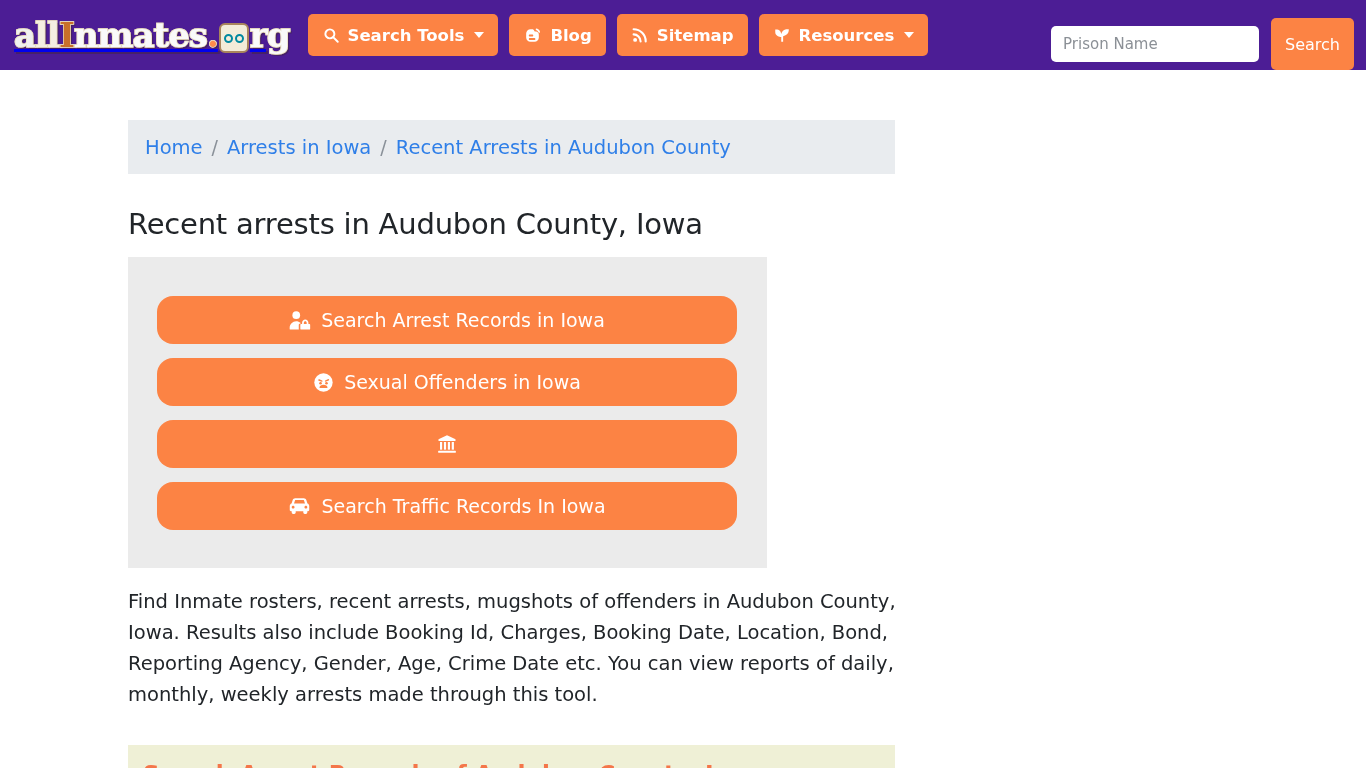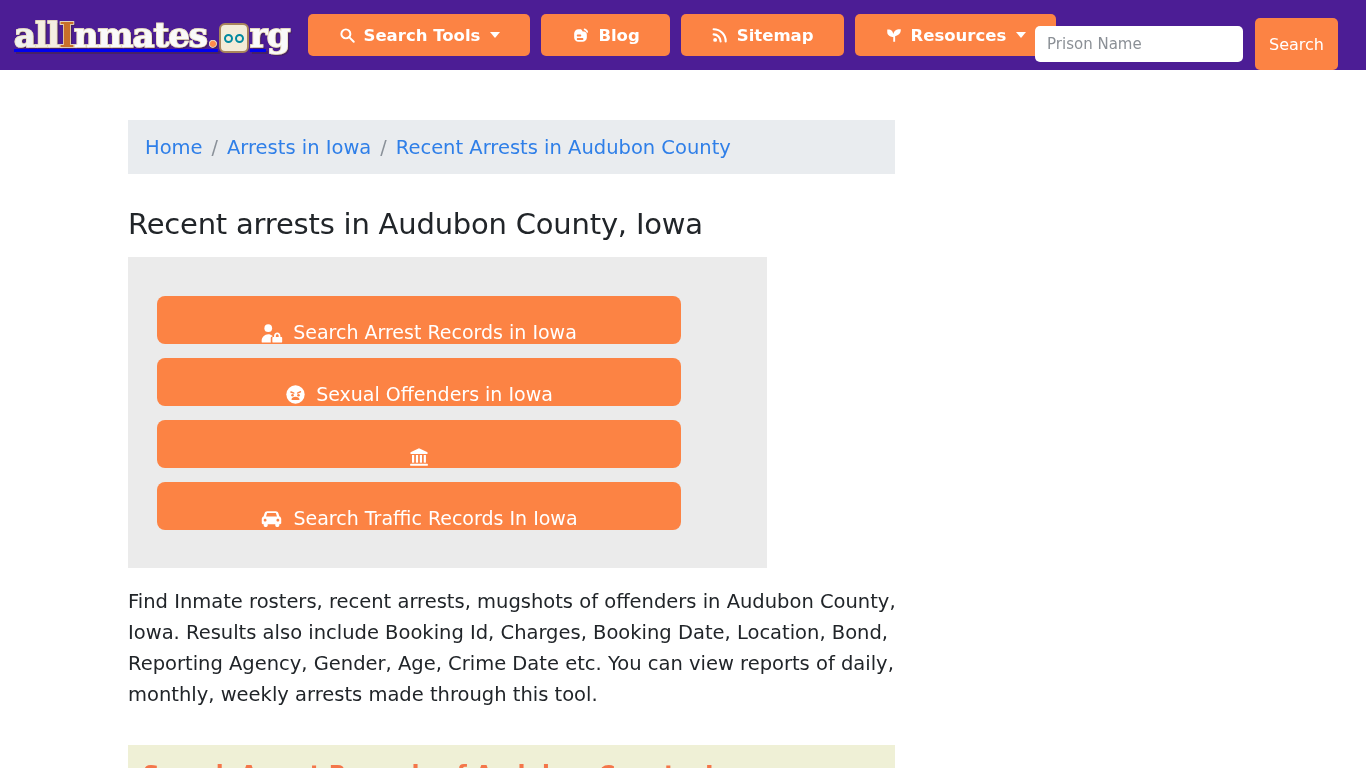--- a/index.html
+++ b/index.html
@@ -65,42 +65,42 @@
   .logo-badge .eye.l { left: 3px; }
   .logo-badge .eye.r { right: 3px; }
 
   .nav-buttons { display: flex; align-items: center; gap: 11px; }
   .nav-btn {
     background: #fc8344;
     color: #ffffff;
     border: none;
     border-radius: 5px;
     height: 42px;
-    padding: 0 30px;
+    padding: 0 14px;
     display: inline-flex;
     align-items: center;
     gap: 8px;
     font-size: 16.5px;
     font-weight: bold;
     cursor: pointer;
     white-space: nowrap;
     font-family: "DejaVu Sans", "Liberation Sans", sans-serif;
   }
   .nav-btn .caret {
     width: 0; height: 0;
     border-left: 5px solid transparent;
     border-right: 5px solid transparent;
     border-top: 6px solid #ffffff;
     margin-left: 2px;
   }
   .nav-btn svg { display: block; }
 
   .header-search {
     position: absolute;
-    right: 28px;
+    right: 12px;
     top: 18px;
     display: flex;
     align-items: center;
   }
   .header-search input {
     width: 208px;
     height: 36px;
     border: none;
     border-radius: 5px;
     padding: 0 12px;
@@ -161,29 +161,29 @@
     font-family: "DejaVu Sans", "Liberation Sans", sans-serif;
   }
 
   .tool-panel {
     background: #ebebeb;
     width: 639px;
     padding: 39px 29px 38px 29px;
   }
   .tool-btn {
     display: flex;
-    align-items: flex-end;
+    align-items: center;
     justify-content: center;
     gap: 10px;
-    width: 524px;
+    width: 580px;
     height: 48px;
     background: #fc8344;
     color: #ffffff;
     border: none;
-    border-radius: 8px;
+    border-radius: 16px;
     font-size: 19px;
     cursor: pointer;
     margin-bottom: 14px;
     font-family: "DejaVu Sans", "Liberation Sans", sans-serif;
   }
   .tool-btn:last-child { margin-bottom: 0; }
   .tool-btn svg { display: block; flex: none; }
 
   p.lede {
     font-size: 19.5px;

